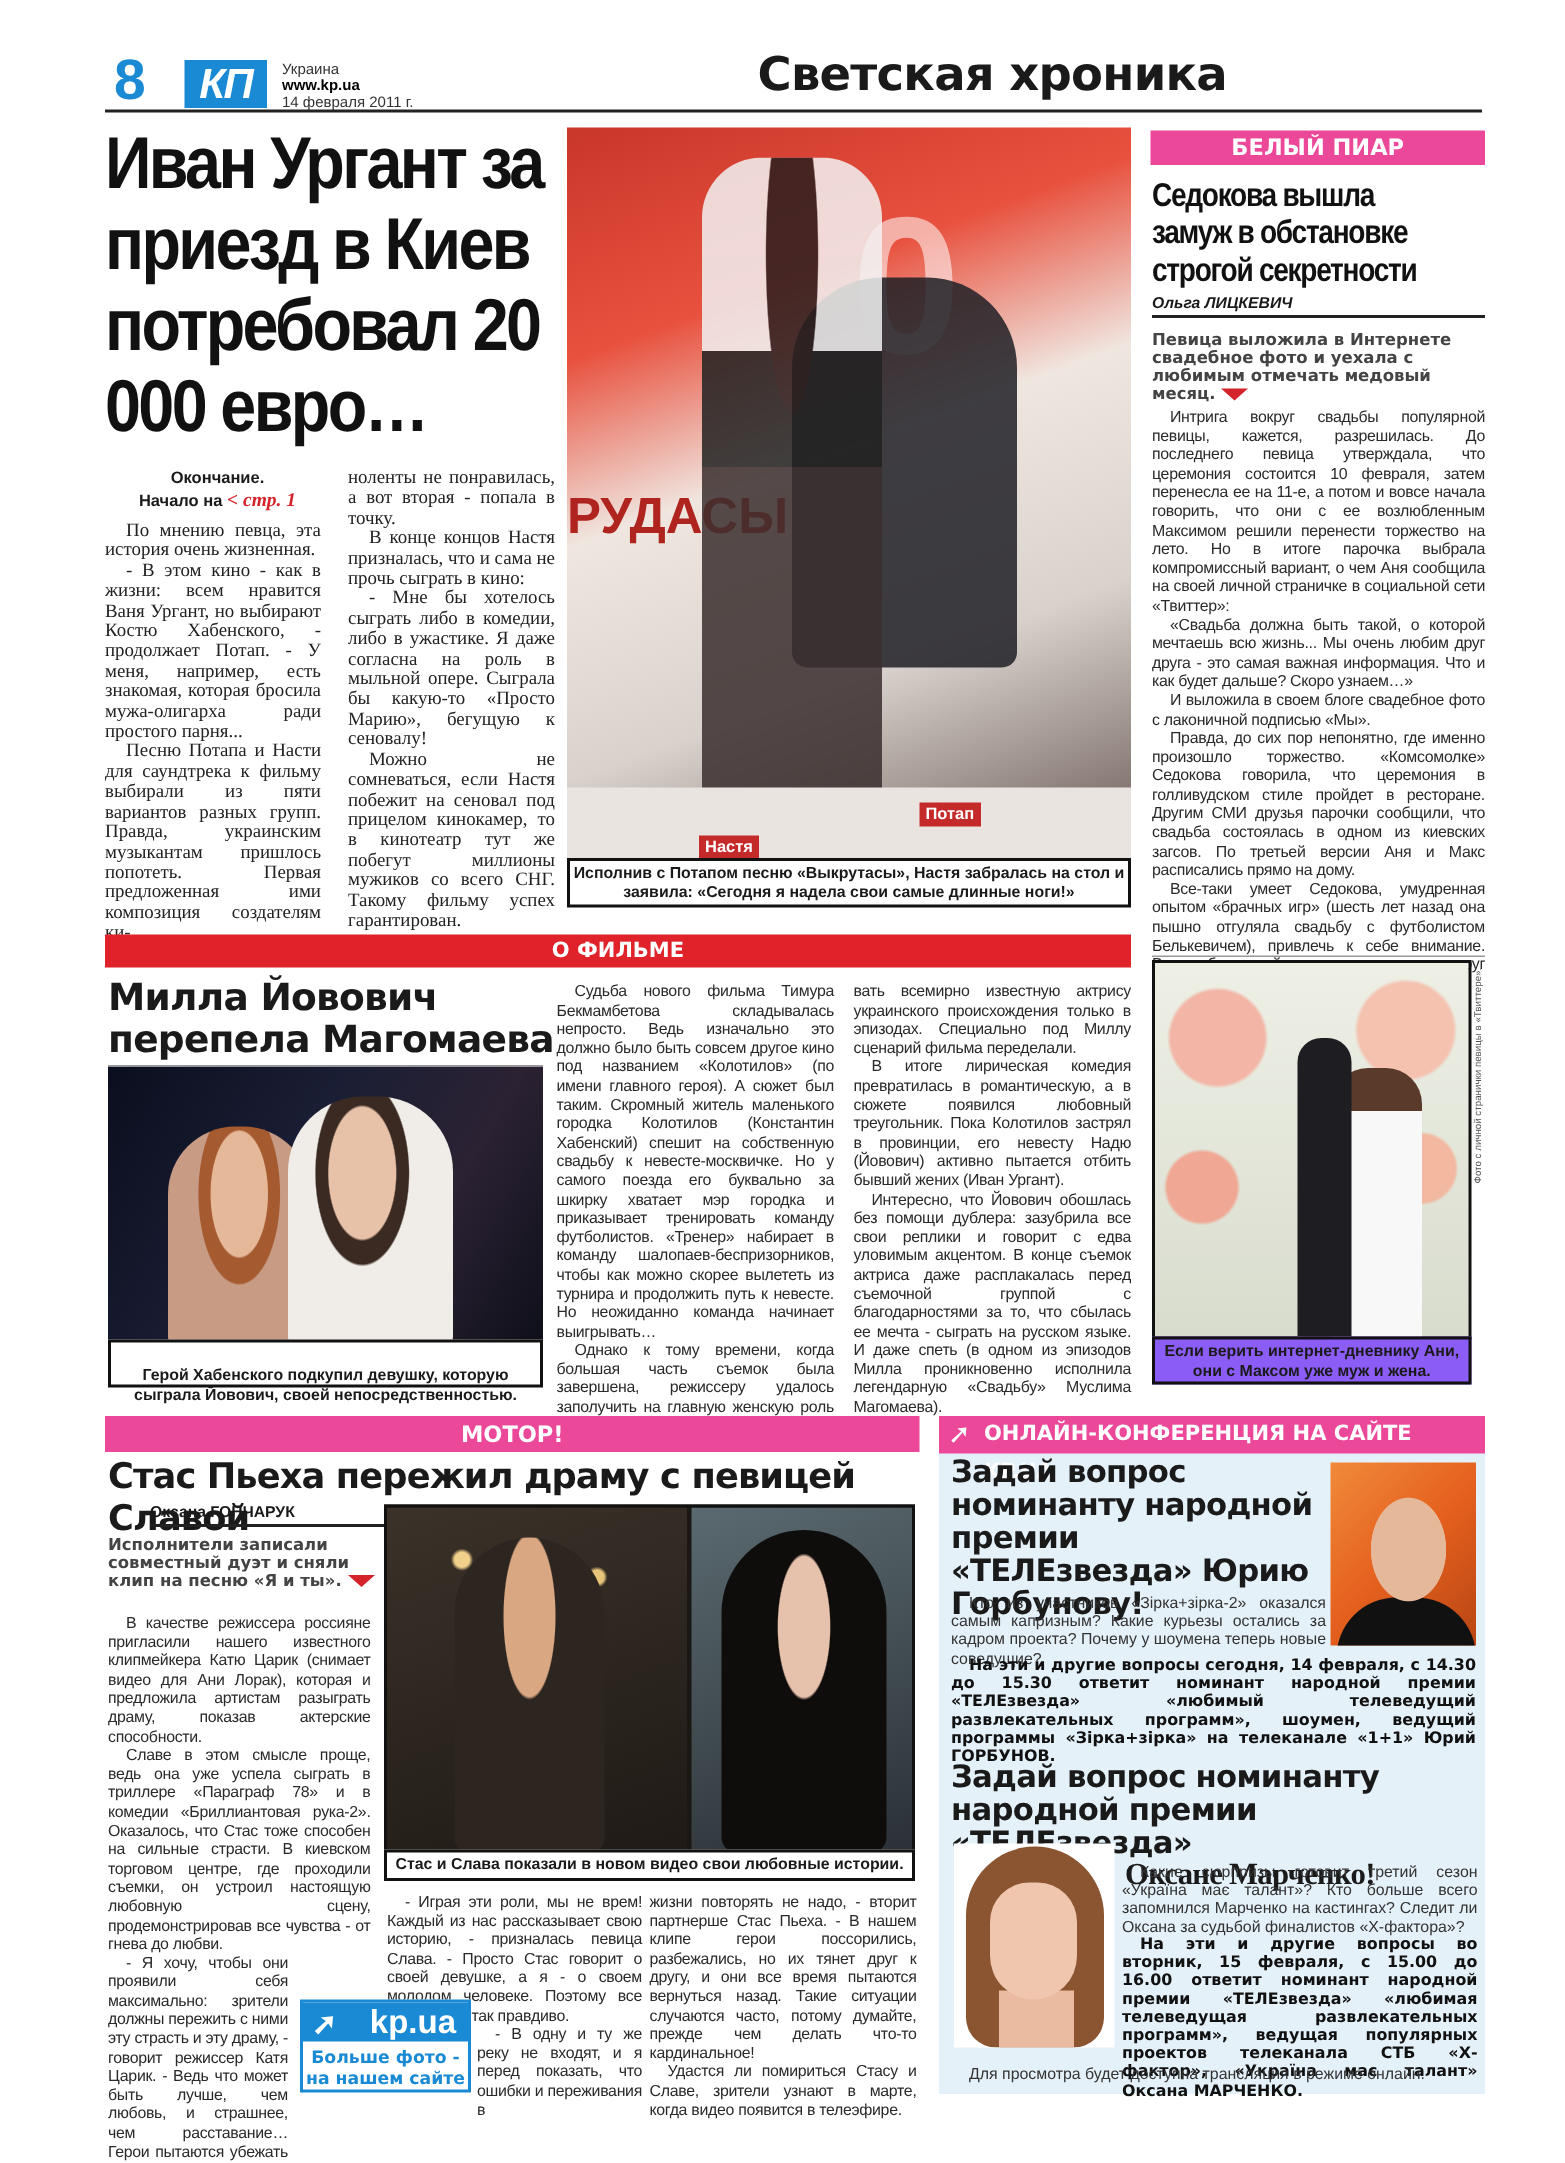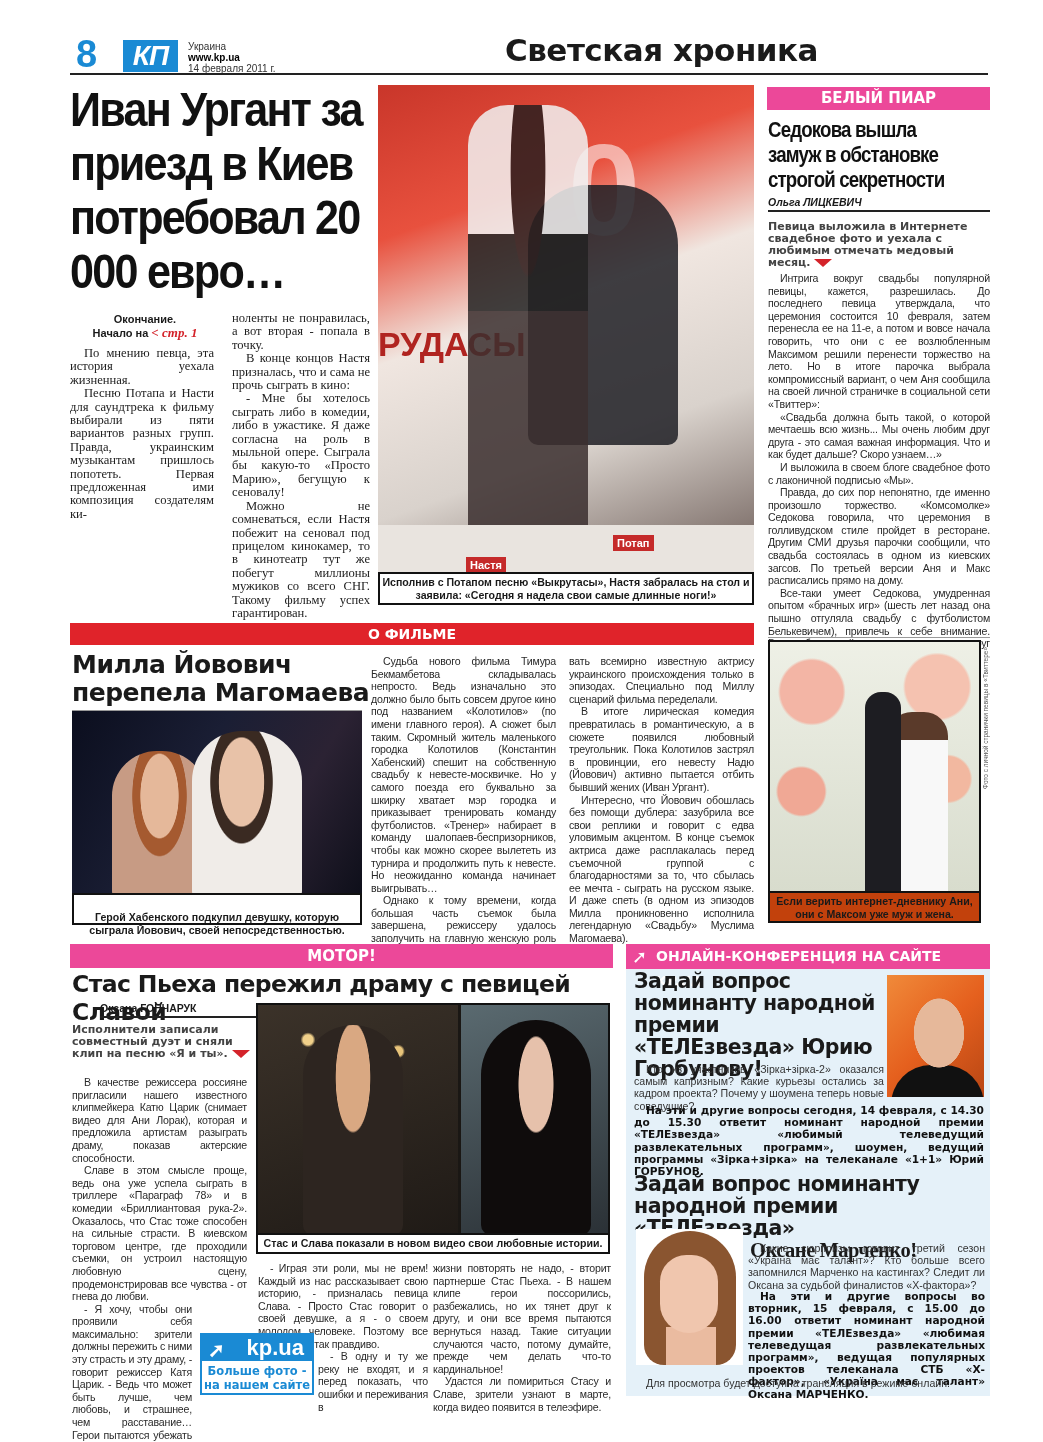--- a/index.html
+++ b/index.html
@@ -48,21 +48,21 @@
   #sedokova-lead { left: 768px; top: 221px; width: 222px; font-family: "DejaVu Sans", sans-serif; font-size: 11px; line-height: 12px; color: #444; font-weight: bold; }
   .tri { display: inline-block; width: 0; height: 0; border-left: 9px solid transparent; border-right: 9px solid transparent; border-top: 8px solid #d4232a; margin-left: 4px; vertical-align: middle; }
   #sedokova-body { left: 768px; top: 272px; width: 222px; }
   #sedokova-rule { left: 768px; top: 637px; width: 222px; height: 1px; background: #999; }
 
   #wedding-photo { left: 768px; top: 640px; width: 213px; height: 253px; border: 2px solid #111; overflow: hidden;
     background: radial-gradient(circle at 20% 20%, #f3b5a5 0 12%, transparent 13%), radial-gradient(circle at 80% 18%, #f5c2b0 0 12%, transparent 13%), radial-gradient(circle at 15% 60%, #f0a895 0 10%, transparent 11%), radial-gradient(circle at 85% 55%, #f2b8a0 0 10%, transparent 11%), linear-gradient(#eef0e6, #d8dccd); }
   #wedding-photo .groom { position: absolute; left: 95px; top: 50px; width: 36px; height: 200px; background: #1d1d22; border-radius: 16px 16px 0 0; }
   #wedding-photo .bride { position: absolute; left: 118px; top: 70px; width: 60px; height: 190px; background: linear-gradient(#5a3a2a 0 15%, #f8f8f8 15%); border-radius: 24px 24px 6px 6px; }
   #wedding-credit { left: 982px; top: 645px; width: 12px; height: 250px; font-size: 6.5px; color: #555; writing-mode: vertical-rl; transform: rotate(180deg); text-align: right; }
-  #wedding-caption { left: 768px; top: 891px; width: 213px; height: 32px; border: 2px solid #111; background: #c2410c; font-size: 10.6px; font-weight: bold; text-align: center; line-height: 13px; padding-top: 2px; }
+  #wedding-caption { left: 768px; top: 891px; width: 213px; height: 32px; border: 2px solid #111; background: #8b5cf6; font-size: 10.6px; font-weight: bold; text-align: center; line-height: 13px; padding-top: 2px; }
 
   
   .red-bar { background: #e0232a; color: #fff; font-weight: bold; text-align: center; font-family: "DejaVu Sans", sans-serif; }
   #o-filme { left: 70px; top: 623px; width: 684px; height: 22px; font-size: 14px; line-height: 22px; transform-origin: center; }
   #milla-headline { left: 72px; top: 651px; width: 300px; font-family: "DejaVu Sans", sans-serif; font-size: 25px; line-height: 28px; font-weight: bold; color: #1a1a1a; letter-spacing: -0.5px; }
   #milla-photo { left: 72px; top: 710px; width: 290px; height: 185px; overflow: hidden;
     background: linear-gradient(120deg, #0b0e1e 0%, #1a1e34 40%, #2b2233 70%, #0e0f1a 100%); border-top: 1px solid #999; }
   #milla-photo .f1 { position: absolute; left: 40px; top: 40px; width: 95px; height: 150px; background: radial-gradient(ellipse at 50% 30%, #e5b89a 0 28%, #a55a30 29% 40%, #c79b84 41%); border-radius: 45px 45px 10px 10px; }
   #milla-photo .f2 { position: absolute; left: 120px; top: 20px; width: 110px; height: 170px; background: radial-gradient(ellipse at 45% 30%, #e8c2a8 0 26%, #3a2a22 27% 36%, #f0ece8 37%); border-radius: 50px 50px 10px 10px; }
   #milla-caption { left: 72px; top: 893px; width: 290px; height: 32px; border: 2px solid #111; background: #fff; font-size: 10.6px; font-weight: bold; text-align: center; line-height: 13px; padding-top: 16px; }
@@ -120,21 +120,22 @@
 </div>
 <div id="section-title" class="abs">Светская хроника</div>
 <div id="header-rule" class="abs"></div>
 
 <h1 id="main-headline" class="abs">Иван Ургант за приезд в Киев потребовал 20 000 евро…</h1>
 <div id="continued" class="abs">
   <div>Окончание.</div>
   <div><span>Начало на</span> <span class="ref">&lt; стр. 1</span></div>
 </div>
 <div id="urgant-col1" class="abs col">
-  <p>По мнению певца, эта история уехала жизненная.</p>
+  <p>По мнению певца, эта история очень жизненная.</p>
+  <p>- В этом кино - как в жизни: всем нравится Ваня Ургант, но выбирают Костю Хабенского, - продолжает Потап. - У меня, например, есть знакомая, которая бросила мужа-олигарха ради простого парня...</p>
   <p>Песню Потапа и Насти для саундтрека к фильму выбирали из пяти вариантов разных групп. Правда, украинским музыкантам пришлось попотеть. Первая предложенная ими композиция создателям ки-</p>
 </div>
 <div id="urgant-col2" class="abs col">
   <p style="text-indent:0">ноленты не понравилась, а вот вторая - попала в точку.</p>
   <p>В конце концов Настя призналась, что и сама не прочь сыграть в кино:</p>
   <p>- Мне бы хотелось сыграть либо в комедии, либо в ужастике. Я даже согласна на роль в мыльной опере. Сыграла бы какую-то «Просто Марию», бегущую к сеновалу!</p>
   <p>Можно не сомневаться, если Настя побежит на сеновал под прицелом кинокамер, то в кинотеатр тут же побегут миллионы мужиков со всего СНГ. Такому фильму успех гарантирован.</p>
   <p id="urgant-credit">Фото Артема ПАСТУХА.</p>
 </div>
 

